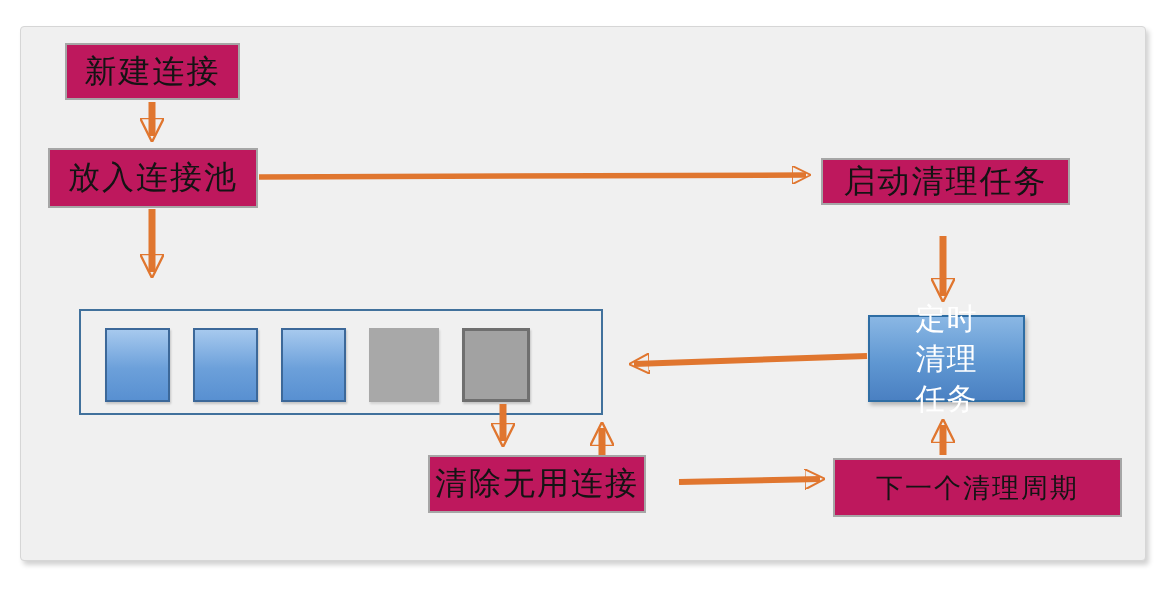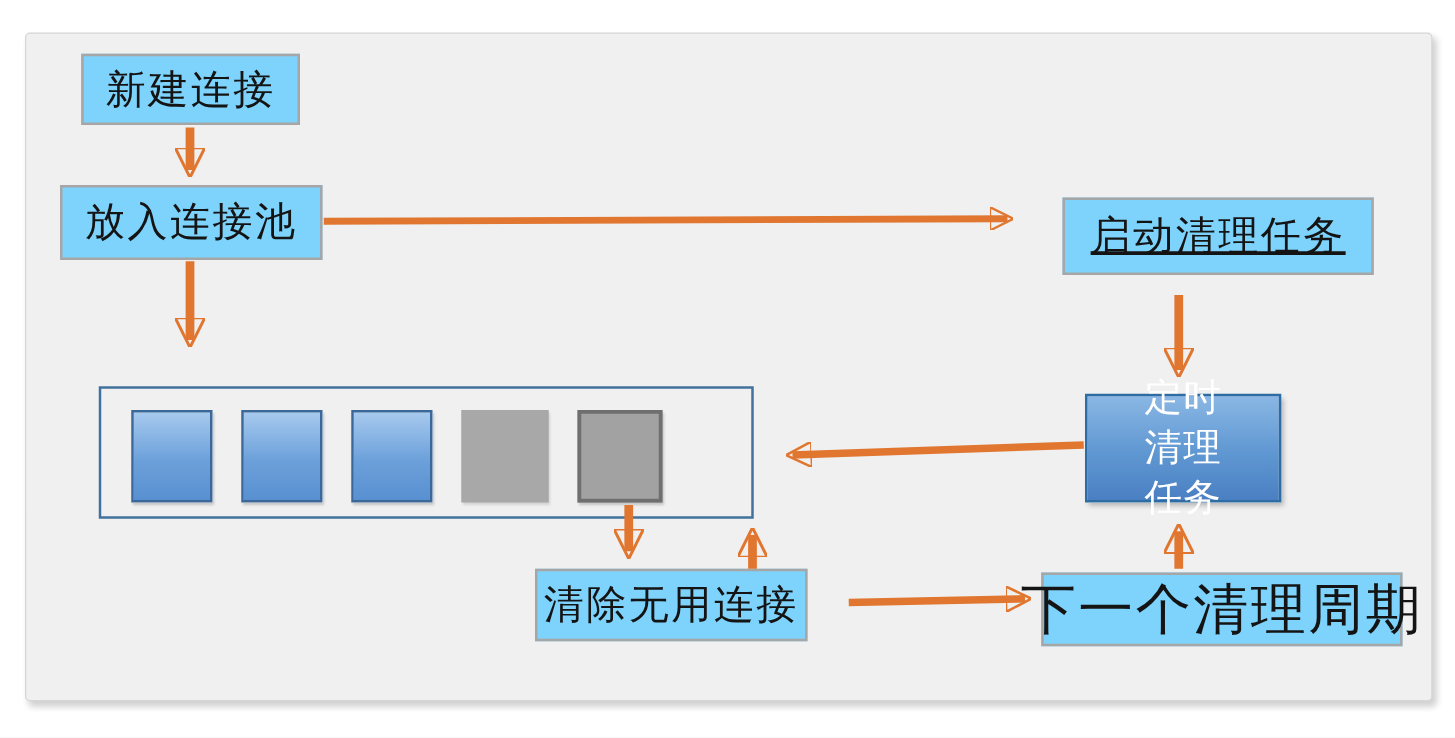--- a/index.html
+++ b/index.html
@@ -8,29 +8,29 @@
     font-family:"DejaVu Serif","Liberation Serif",serif;
     overflow:hidden;
   }
   .panel{
     position:absolute;left:20px;top:26px;width:1124px;height:533px;
     background:#f0f0f0;border:1px solid #d6d6d6;border-radius:4px;
     box-shadow:3px 4px 5px rgba(0,0,0,0.18);
   }
   .node{
     position:absolute;display:flex;align-items:center;justify-content:center;
-    background:#7dd3fc;border:2px solid #a6a6a6;
+    background:#be185d;border:2px solid #a6a6a6;
     color:#141414;font-size:32px;letter-spacing:2px;white-space:nowrap;
     box-sizing:border-box;
   }
   .node-new{left:65px;top:43px;width:175px;height:57px;}
   .node-addpool{left:48px;top:148px;width:210px;height:60px;text-align:center;}
-  .node-start{left:850px;top:158px;width:249px;height:62px;text-decoration:underline;}
+  .node-start{left:821px;top:158px;width:249px;height:47px;}
   .node-clear{left:428px;top:455px;width:218px;height:58px;}
-  .node-next{left:833px;top:458px;width:289px;height:59px;font-size:44px;}
+  .node-next{left:833px;top:458px;width:289px;height:59px;font-size:27px;}
   .node-timed{
     left:868px;top:315px;width:157px;height:87px;
     background:linear-gradient(180deg,#8ab7e4 0%,#5f97d2 55%,#4a80c2 100%);
     border:2px solid #2e6da4;color:#ffffff;font-size:30px;letter-spacing:1px;
     white-space:normal;text-align:center;line-height:40px;padding:0 40px;
     box-shadow:2px 3px 4px rgba(0,0,0,0.25);
   }
   .pool{
     position:absolute;left:79px;top:309px;width:524px;height:106px;
     border:2px solid #41719c;box-sizing:border-box;background:transparent;

